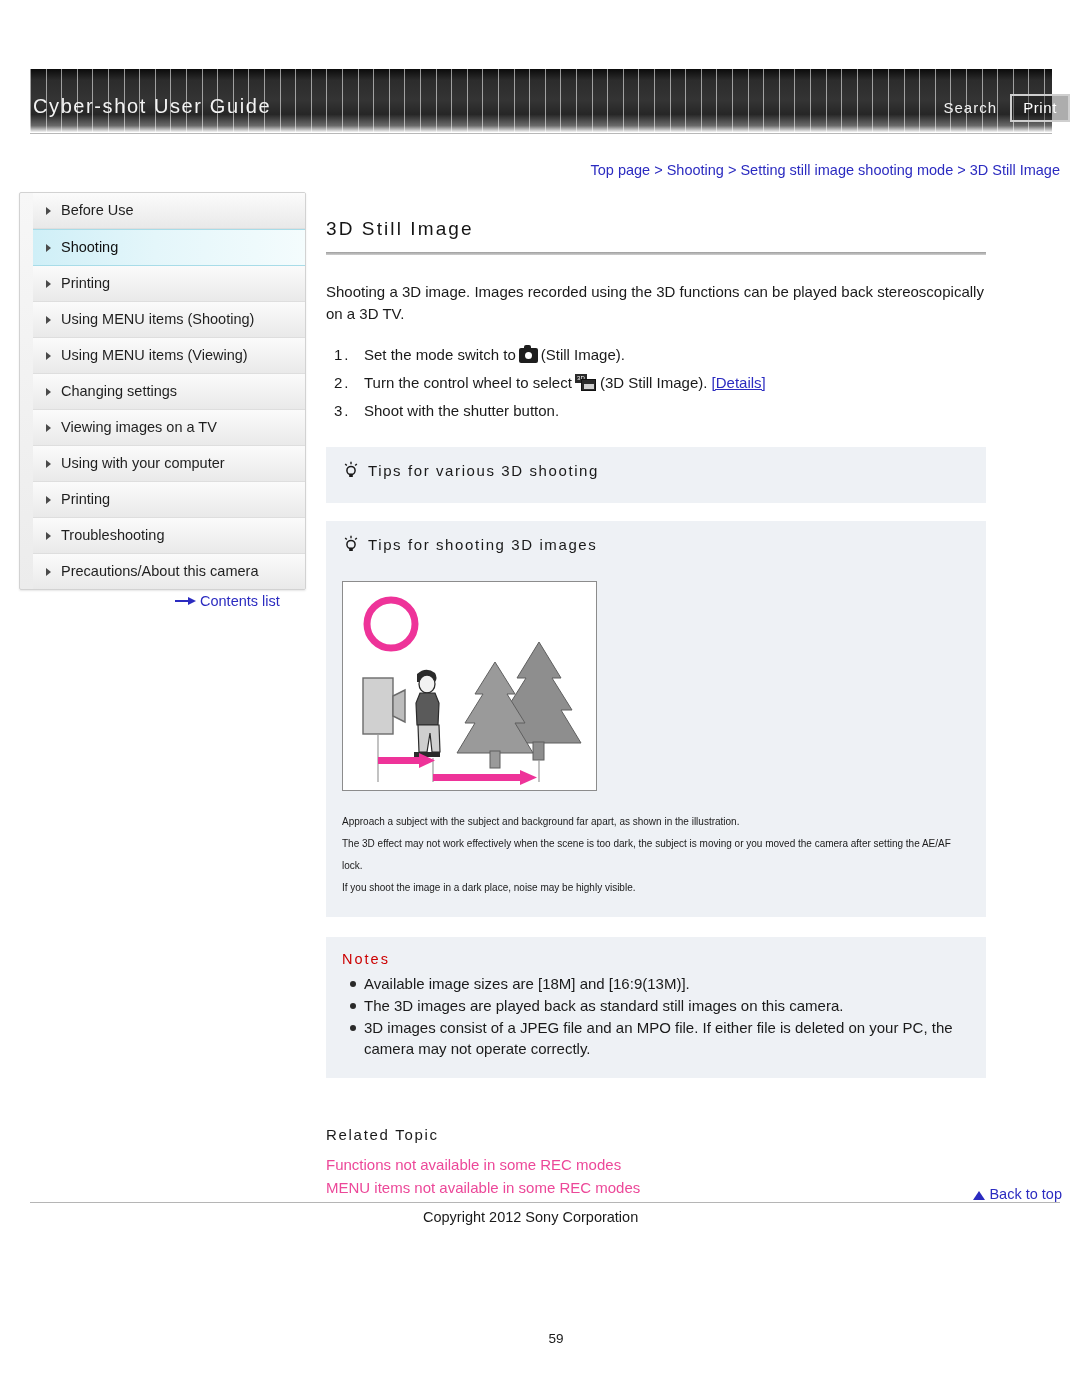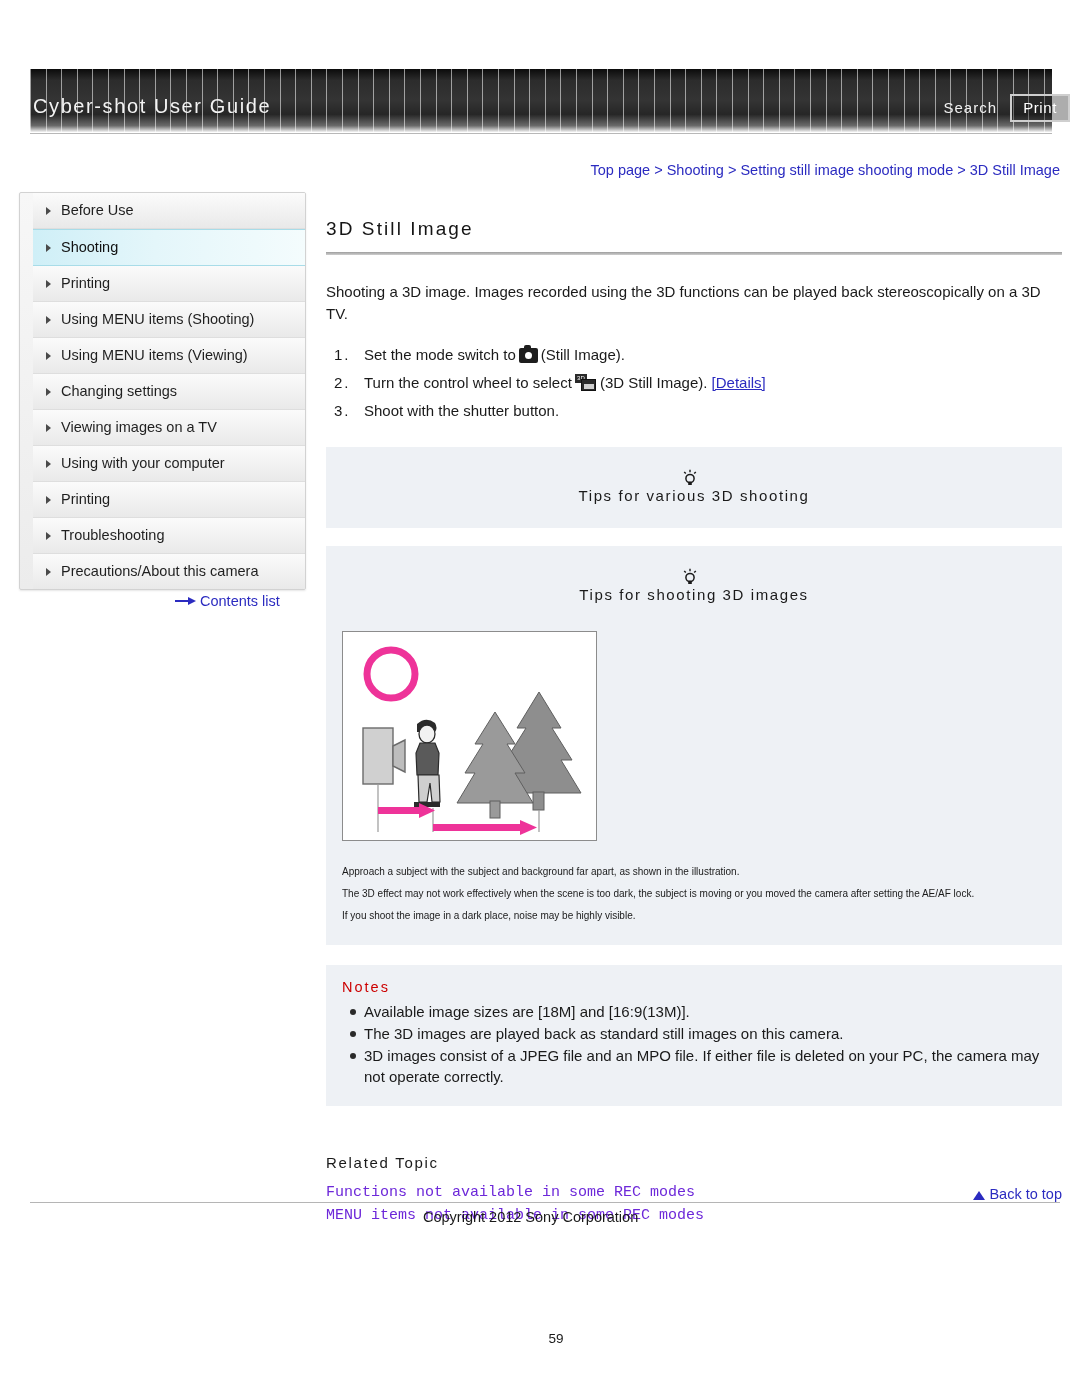--- a/index.html
+++ b/index.html
@@ -162,21 +162,21 @@
     border-left: 8px solid #2b2bc0;
     border-top: 4px solid transparent;
     border-bottom: 4px solid transparent;
   }
 
   
   .main {
     position: absolute;
     left: 326px;
     top: 200px;
-    width: 736px;
+    width: 660px;
   }
   .page-title {
     font-size: 19px;
     font-weight: normal;
     letter-spacing: 2.1px;
     color: #151515;
     margin: 18px 0 0 0;
     padding-bottom: 12px;
   }
   .title-rule {
@@ -278,24 +278,23 @@
   .tips-panel {
     background: #eef1f5;
     padding: 14px 16px 16px 16px;
     margin-bottom: 18px;
   }
   .tips-panel.joined { margin-bottom: 0; }
   .tips-head {
     font-size: 15px;
     letter-spacing: 1.6px;
     color: #1a1a1a;
-    margin: 8px 0 8px 0;
+    margin: 0 0 8px 0;
     display: flex;
     align-items: center;
-    flex-direction: column;
   }
   .icon-bulb {
     display: inline-block;
     position: relative;
     width: 18px;
     height: 18px;
     margin-right: 8px;
     flex: 0 0 auto;
   }
   .tips-body {
@@ -365,23 +364,22 @@
     font-size: 15px;
     letter-spacing: 1.7px;
     color: #1a1a1a;
     margin: 4px 0 10px 0;
     font-weight: normal;
   }
   .related-link {
     display: block;
     font-size: 15px;
     line-height: 23px;
-    color: #6d28d9;
+    color: #ec4899;
     text-decoration: none;
-    font-family: Liberation Mono, monospace;
   }
   .back-to-top {
     position: absolute;
     right: 18px;
     top: 1186px;
     font-size: 14.5px;
     color: #2b2bc0;
     white-space: nowrap;
   }
   .bt-triangle {

